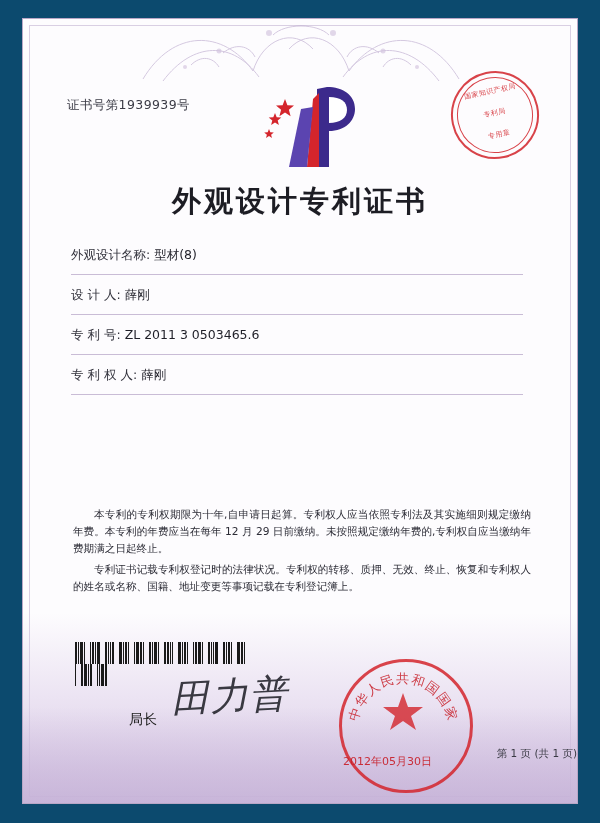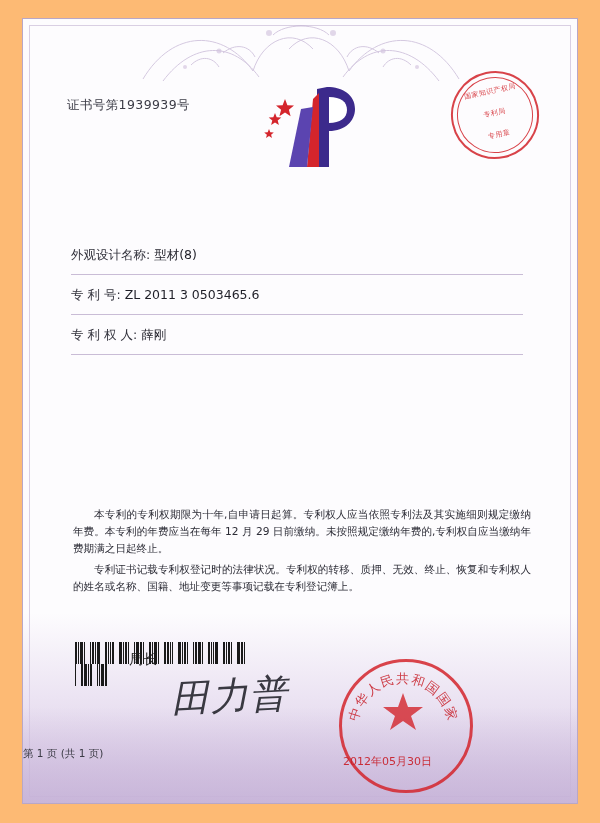--- a/index.html
+++ b/index.html
@@ -10,21 +10,21 @@
   body {
     width: 600px;
     height: 823px;
     font-family: "Liberation Serif", serif;
     overflow: hidden;
   }
   .page {
     position: relative;
     width: 600px;
     height: 823px;
-    background: #fdba74;
+    background: #0c4a6e;
     overflow: hidden;
   }
   
   .cert {
     position: absolute;
     left: 22px;
     top: 18px;
     width: 556px;
     height: 786px;
     border: 1px solid #b9a7c6;
@@ -196,21 +196,21 @@
     background: #1a1a1a;
     height: 22px;
     margin-right: 1px;
     vertical-align: top;
   }
 
   
   .sig-label {
     position: absolute;
     left: 106px;
-    top: 632px;
+    top: 692px;
     font-size: 14px;
     color: #222;
     font-family: "DejaVu Sans", sans-serif;
   }
   .sig-script {
     position: absolute;
     left: 148px;
     top: 652px;
     font-size: 38px;
     color: #2b2b33;
@@ -266,21 +266,21 @@
     height: 128px;
     opacity: 0.85;
   }
 
   
   .page-footer {
     position: absolute;
     left: 0;
     right: 0;
     bottom: 42px;
-    text-align: left;
+    text-align: right;
     font-size: 10.5px;
     color: #3a3a44;
     font-family: "DejaVu Sans", sans-serif;
   }
 </style>
 </head>
 <body>
 
 <div class="page">
   <div class="cert">
@@ -326,25 +326,31 @@
         <path d="M58 20 L52 88 L64 88 L64 14 Z" fill="#d4252c"></path>
         <path d="M46 30 L34 88 L52 88 L58 28 Z" fill="#5b44b0"></path>
         <g fill="#d4252c">
           <polygon points="30,20 32.4,26.2 39,26.6 33.9,30.8 35.6,37.2 30,33.6 24.4,37.2 26.1,30.8 21,26.6 27.6,26.2"></polygon>
           <polygon points="20,34 21.7,38.3 26.3,38.6 22.7,41.5 23.9,46 20,43.4 16.1,46 17.3,41.5 13.7,38.6 18.3,38.3"></polygon>
           <polygon points="14,50 15.3,53.3 18.8,53.5 16.1,55.7 17,59.1 14,57.1 11,59.1 11.9,55.7 9.2,53.5 12.7,53.3"></polygon>
         </g>
       </svg>
     </div>
 
+    <div class="title">外观设计专利证书</div>
 
     <div class="fields">
       <div class="field-row">
         <span class="field-label">外观设计名称:</span>
         <span class="field-value">型材(8)</span>
+        <div class="field-underline"></div>
+      </div>
+      <div class="field-row">
+        <span class="field-label">设 计 人:</span>
+        <span class="field-value">薛刚</span>
         <div class="field-underline"></div>
       </div>
       <div class="field-row">
         <span class="field-label">专 利 号:</span>
         <span class="field-value">ZL 2011 3 0503465.6</span>
         <div class="field-underline"></div>
       </div>
       <div class="field-row">
         <span class="field-label">专 利 权 人:</span>
         <span class="field-value">薛刚</span>

